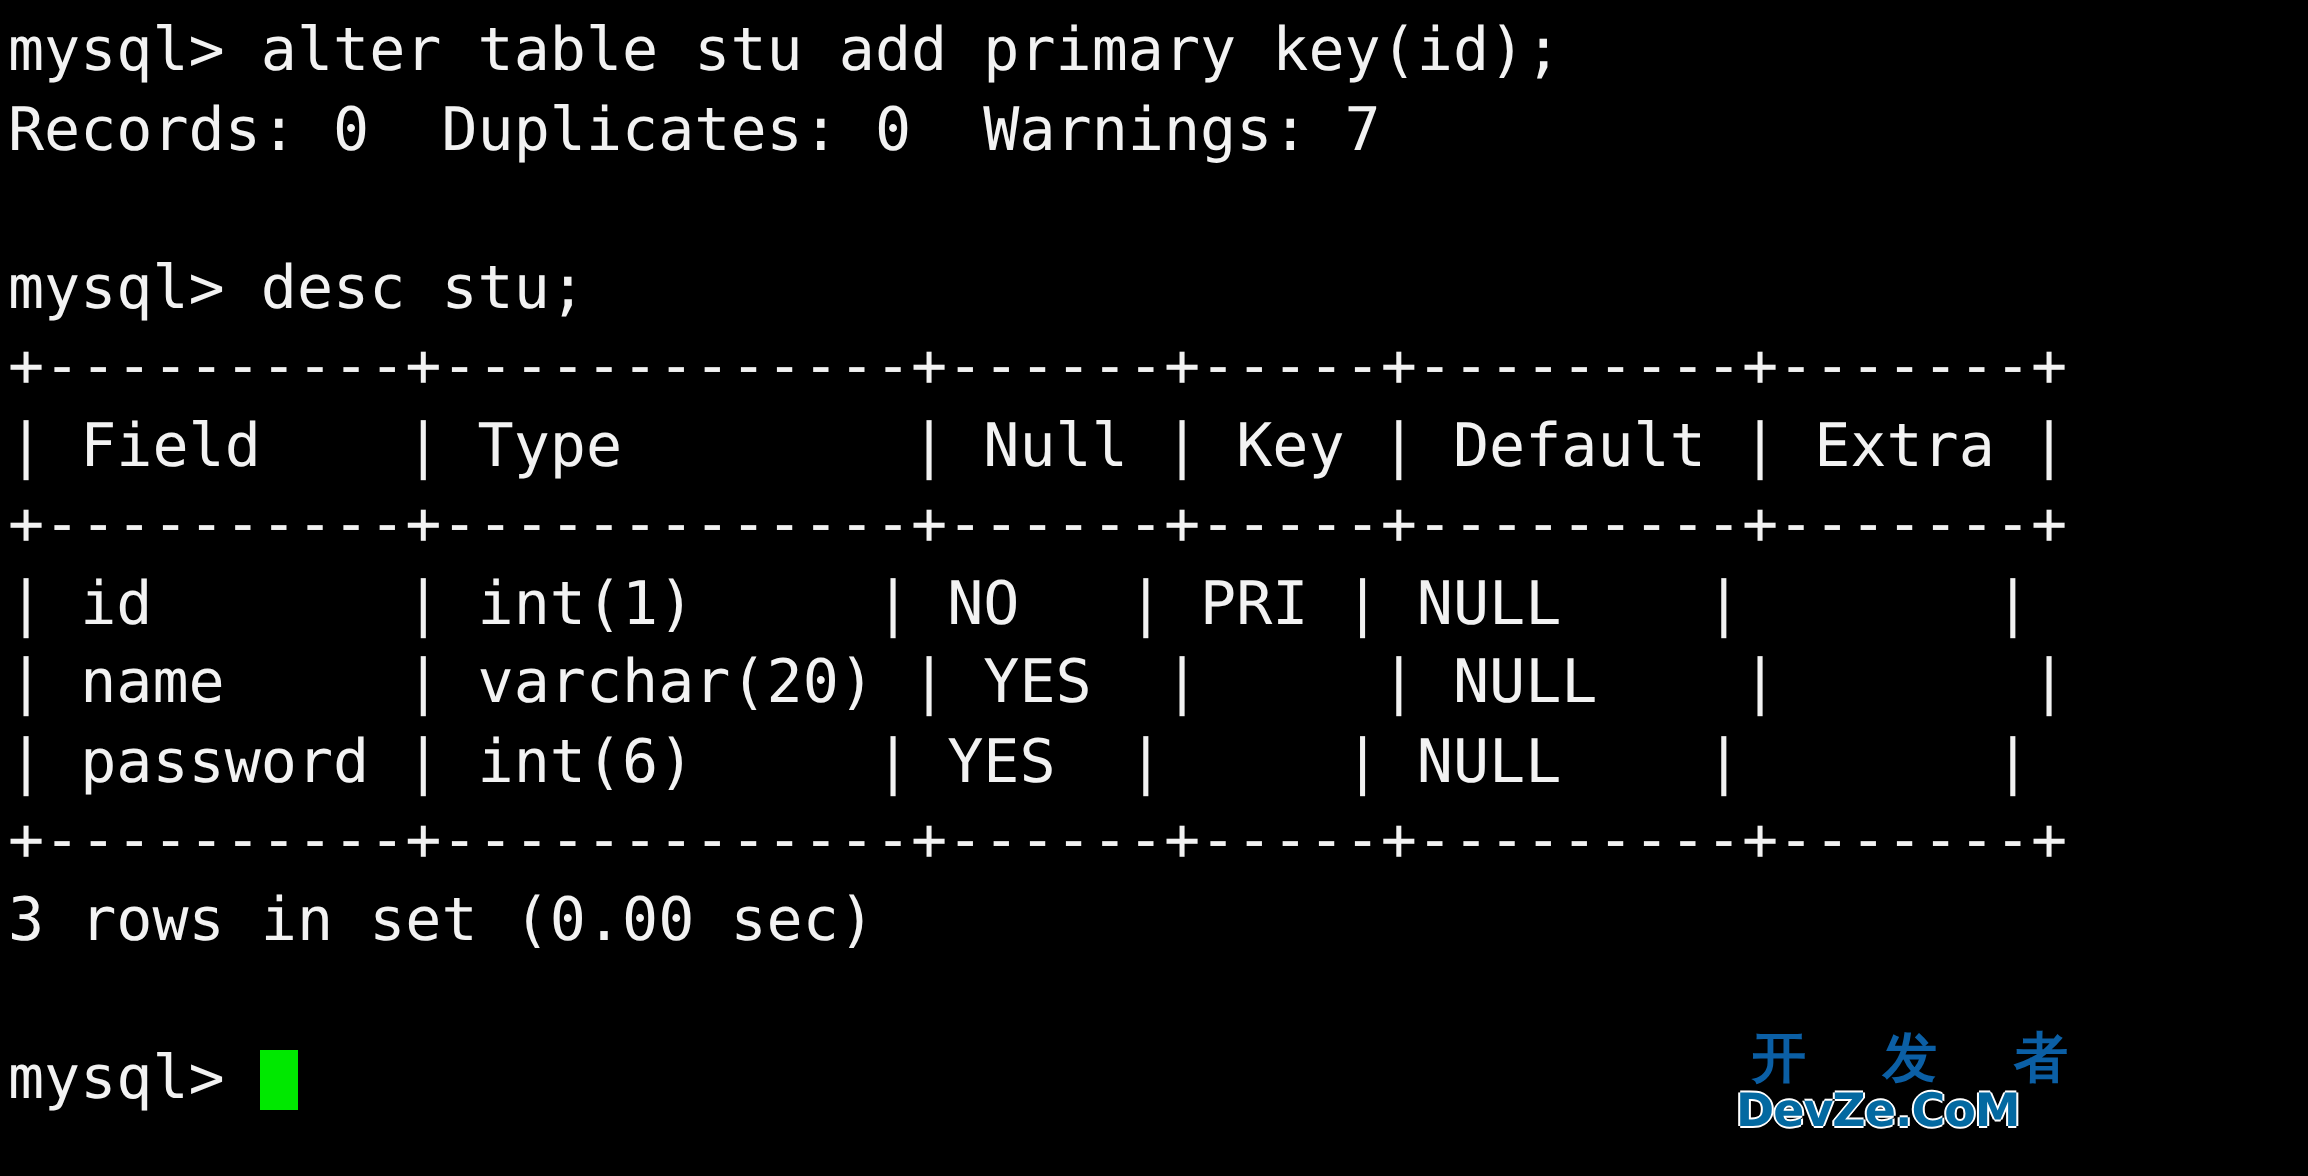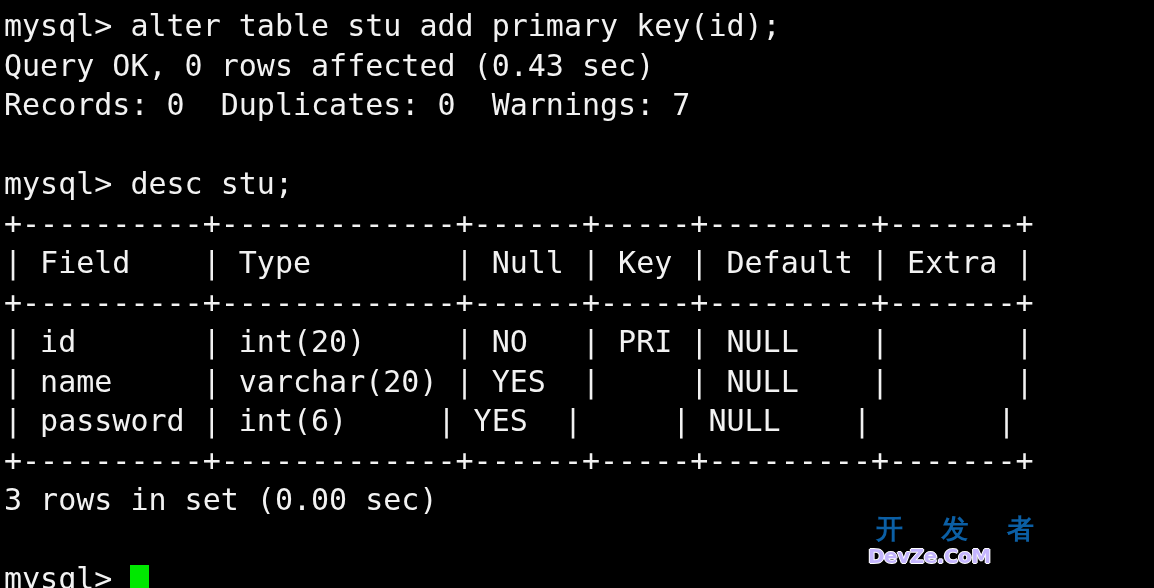--- a/index.html
+++ b/index.html
@@ -74,47 +74,46 @@
     letter-spacing: 2px;
     -webkit-text-stroke: 0px;
   }
   .wm-cn span { display: inline-block; }
   .wm-en {
     position: absolute;
     top: 27px;
     left: 0px;
     width: 170px;
     font-family: "DejaVu Sans", "Liberation Sans", sans-serif;
-    font-size: 20px;
+    font-size: 23px;
     font-weight: 700;
-    color: #c4b5fd;
+    color: #0369a1;
     letter-spacing: -0.5px;
     line-height: 30px;
     text-shadow:
        1px 0 0 #ffffff,
       -1px 0 0 #ffffff,
        0 1px 0 #ffffff,
        0 -1px 0 #ffffff;
   }
 </style>
 </head>
 <body>
 
 <div id="terminal">
   <div class="screen">
 
     <div class="line">mysql&gt; alter table stu add primary key(id);</div>
-    <div class="line">Query OK, 0 rows affected (0.43 sec)</div>
     <div class="line">Records: 0  Duplicates: 0  Warnings: 7</div>
     <div class="line blank"></div>
     <div class="line">mysql&gt; desc stu;</div>
     <div class="line">+----------+-------------+------+-----+---------+-------+</div>
     <div class="line">| Field    | Type        | Null | Key | Default | Extra |</div>
     <div class="line">+----------+-------------+------+-----+---------+-------+</div>
-    <div class="line">| id       | int(20)     | NO   | PRI | NULL    |       |</div>
+    <div class="line">| id       | int(1)     | NO   | PRI | NULL    |       |</div>
     <div class="line">| name     | varchar(20) | YES  |     | NULL    |       |</div>
     <div class="line">| password | int(6)     | YES  |     | NULL    |       |</div>
     <div class="line">+----------+-------------+------+-----+---------+-------+</div>
     <div class="line">3 rows in set (0.00 sec)</div>
     <div class="line blank"></div>
 
     <div class="line prompt-line"><span>mysql&gt; </span><span class="cursor"></span></div>
 
   </div>
 

